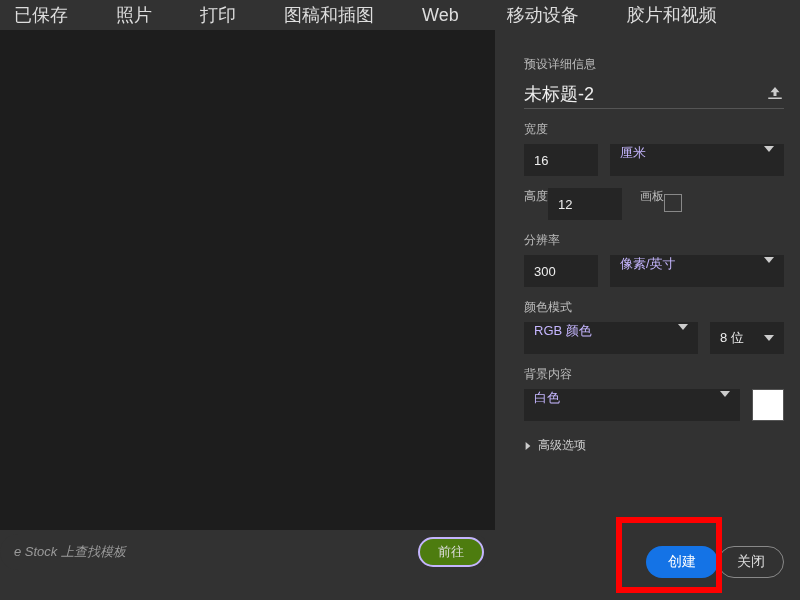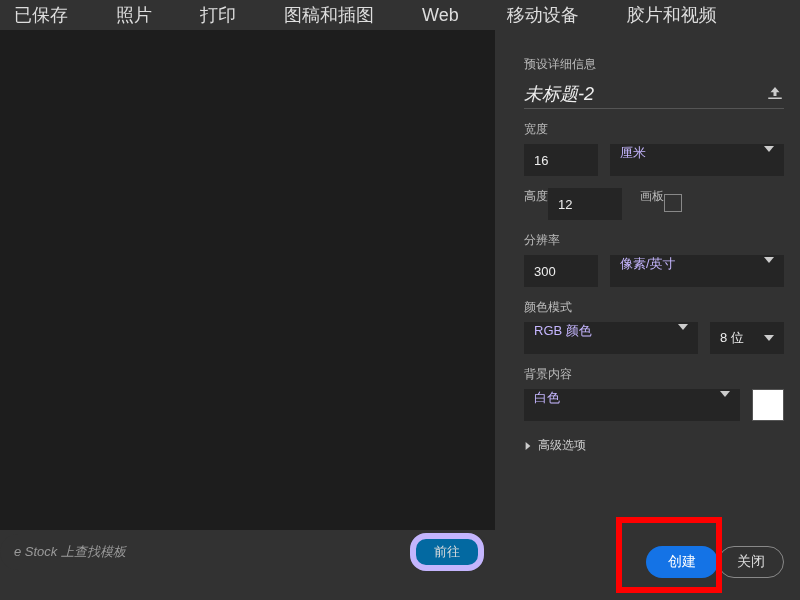--- a/index.html
+++ b/index.html
@@ -1,25 +1,25 @@
 <!DOCTYPE html>
 <html><head>
   <meta charset="utf-8">
   <style>
     * { margin:0; padding:0; box-sizing:border-box; font-family:"Segoe UI","Microsoft YaHei",sans-serif; }
     body { width:800px; height:600px; background:#323232; overflow:hidden; color:#ddd; }
     .tabs { display:flex; align-items:center; height:30px; padding:0 10px; background:#323232; gap:40px; font-size:18px; color:#ddd;}
     .tabs .tab{ padding:2px 4px; cursor:pointer; white-space:nowrap;}
     .preview-area{ position:absolute; left:0; top:30px; width:495px; height:500px; background:#1d1d1d;}
     .stock-bar{ position:absolute; left:0; bottom:30px; width:490px; height:36px; background:#323232; border-radius:18px; display:flex; align-items:center; padding:0 6px 0 14px; color:#9a9a9a; font-style:italic; font-size:13px;}
-    .stock-bar .go{ margin-left:auto; background:#0369a1; color:#ddd; font-style:normal; font-size:13px; border:6px solid #c4b5fd; border-radius:16px; padding:4px 18px; cursor:pointer;}
+    .stock-bar .go{ margin-left:auto; background:#4d7c0f; color:#ddd; font-style:normal; font-size:13px; border:2px solid #c4b5fd; border-radius:16px; padding:4px 18px; cursor:pointer;}
     .panel{ position:absolute; right:0; top:30px; width:296px; height:570px; background:#323232; padding:14px 16px 14px 20px;}
     .panel .section-label{ font-size:12px; color:#bdbdbd; margin-top:12px; margin-bottom:6px;}
     .title-row{ display:flex; align-items:center; margin-top:6px; margin-bottom:6px; border-bottom:1px solid #555;}
-    .title-input{ flex:1; background:transparent; border:none; color:#eee; font-size:18px; padding:4px 0;font-style:italic;}
+    .title-input{ flex:1; background:transparent; border:none; color:#eee; font-size:18px; padding:4px 0;}
     .save-icon{ width:18px; height:14px; color:#ccc; cursor:pointer;}
     .field-row{ display:flex; gap:12px; margin-bottom:2px;}
     .num-input{ width:74px; height:32px; background:#252525; border:none; color:#eee; font-size:13px; padding:0 10px;}
     .select{ flex:1; height:32px; background:#252525; display:flex; align-items:flex-start; padding:0 10px; font-size:13px; color:#c4b5fd; position:relative; cursor:pointer;}
     .select-sm{ width:74px; height:32px; background:#252525; display:flex; align-items:center; padding:0 10px; font-size:13px; color:#eee; position:relative; cursor:pointer;}
     .chev{ position:absolute; right:10px; width:10px; height:10px; display:flex; align-items:center; justify-content:center;}
     .chev svg{ width:10px; height:6px; }
     .orient-row{ display:flex; gap:12px; align-items:flex-start;}
     .orient-icons{ display:flex; gap:10px; margin-top:6px;}
     .orient-btn{ width:32px; height:32px; background:#252525; border:1px solid #252525; display:flex; align-items:center; justify-content:center; cursor:pointer;}

